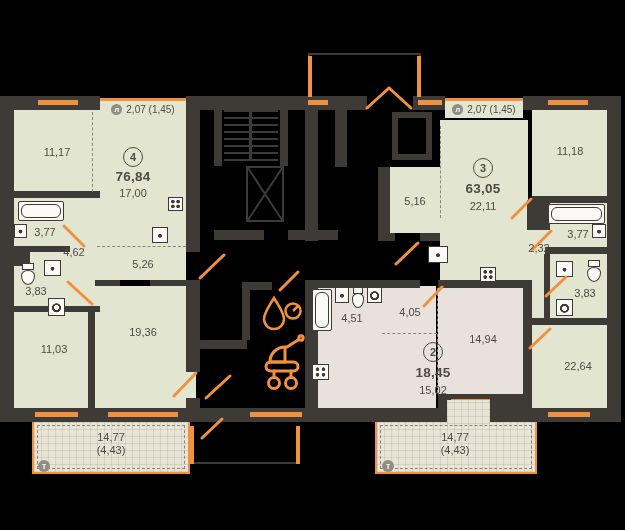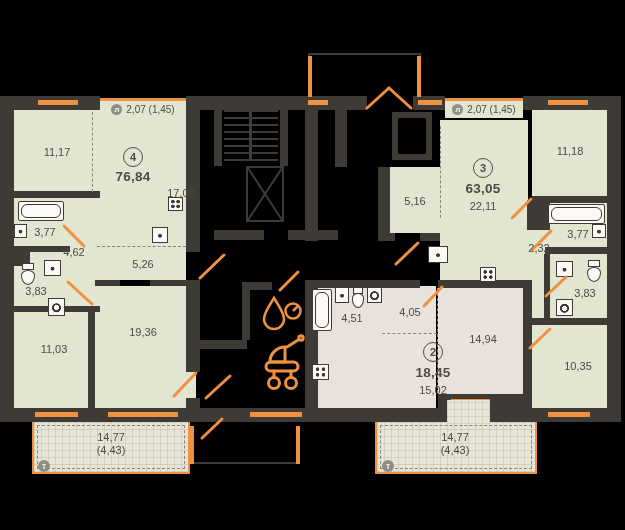--- a/index.html
+++ b/index.html
@@ -219,21 +219,21 @@
       <circle cx="301" cy="338" r="2.2"></circle>
       <line x1="274" y1="371" x2="274" y2="377"></line>
       <line x1="291" y1="371" x2="291" y2="377"></line>
       <circle cx="274" cy="383" r="5.5"></circle>
       <circle cx="291" cy="383" r="5.5"></circle>
     </g>
   </svg>
 
   <div class="badge" style="left:133px;top:157px;">4</div>
   <div class="lbl tot" style="left:133px;top:176px;">76,84</div>
-  <div class="lbl" style="left:133px;top:193px;margin-left:48px;">17,00</div>
+  <div class="lbl" style="left:133px;top:193px;">17,00</div>
 
   <div class="badge" style="left:483px;top:168px;">3</div>
   <div class="lbl tot" style="left:483px;top:188px;">63,05</div>
   <div class="lbl" style="left:483px;top:206px;">22,11</div>
 
   <div class="badge" style="left:433px;top:352px;">2</div>
   <div class="lbl tot" style="left:433px;top:372px;">18,45</div>
   <div class="lbl" style="left:433px;top:390px;">15,02</div>
 
   <div class="lbl" style="left:57px;top:152px;">11,17</div>
@@ -246,21 +246,21 @@
 
   <div class="lbl" style="left:352px;top:318px;">4,51</div>
   <div class="lbl" style="left:410px;top:312px;">4,05</div>
   <div class="lbl" style="left:483px;top:339px;">14,94</div>
 
   <div class="lbl" style="left:415px;top:201px;">5,16</div>
   <div class="lbl" style="left:570px;top:151px;">11,18</div>
   <div class="lbl" style="left:578px;top:234px;">3,77</div>
   <div class="lbl" style="left:539px;top:248px;">2,32</div>
   <div class="lbl" style="left:585px;top:293px;">3,83</div>
-  <div class="lbl" style="left:578px;top:366px;">10,35</div>
+  <div class="lbl" style="left:578px;top:366px;">22,64</div>
 
   <div class="lbl" style="left:111px;top:437px;">14,77</div>
   <div class="lbl" style="left:111px;top:450px;">(4,43)</div>
   <div class="tcirc" style="left:38px;top:460px;">т</div>
 
   <div class="lbl" style="left:455px;top:437px;">14,77</div>
   <div class="lbl" style="left:455px;top:450px;">(4,43)</div>
   <div class="tcirc" style="left:382px;top:460px;">т</div>
 
 </div>

